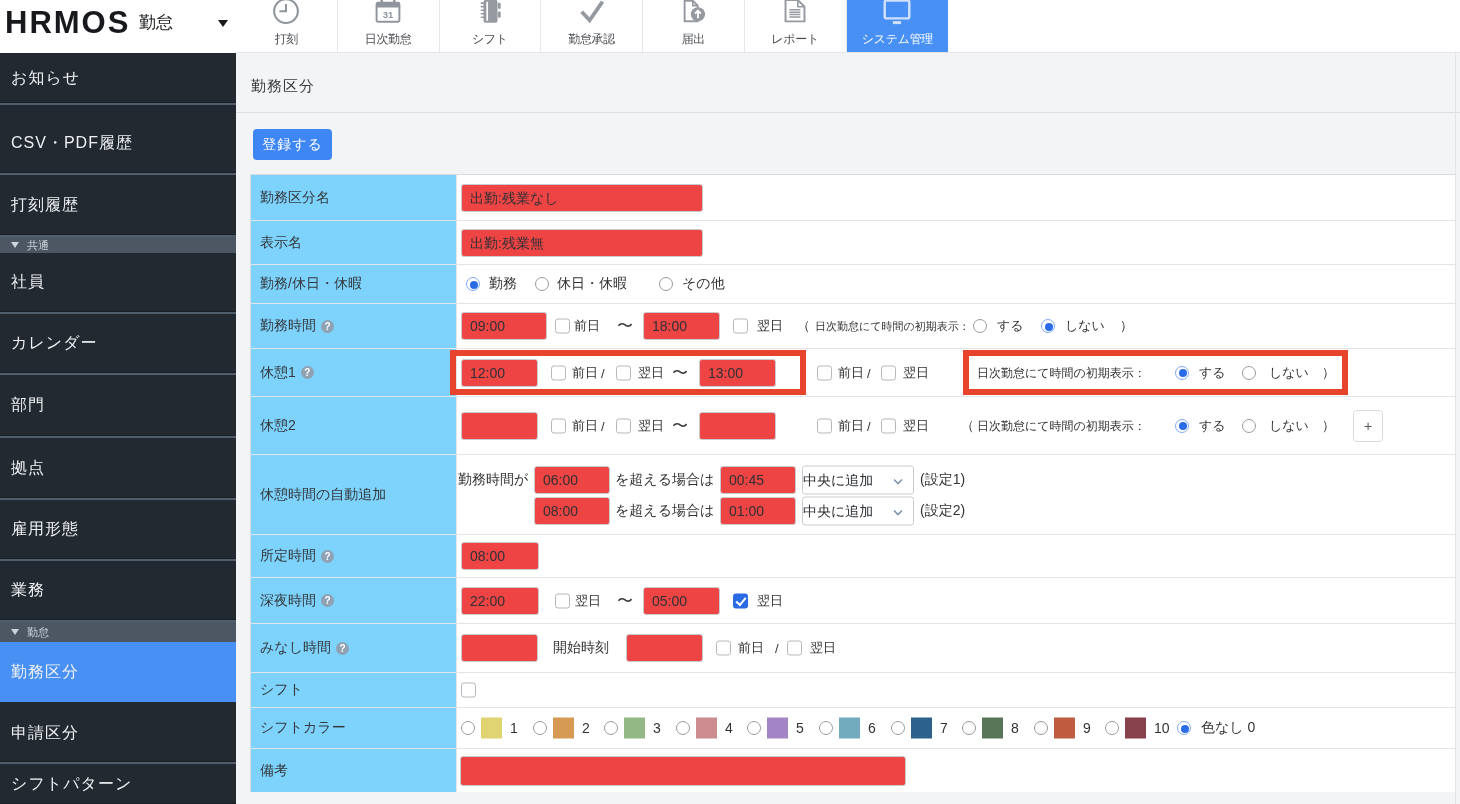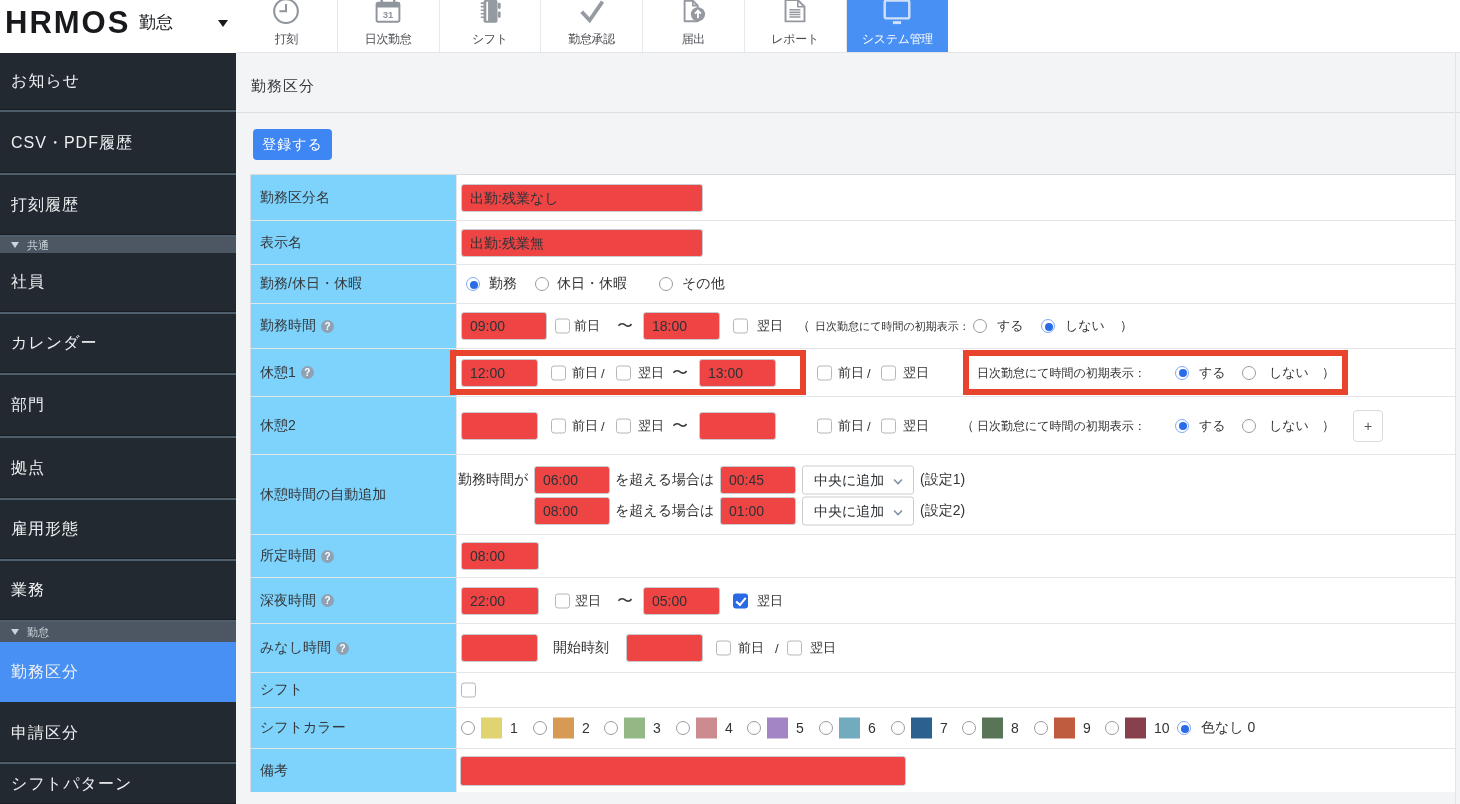--- a/index.html
+++ b/index.html
@@ -47,30 +47,30 @@
  text-align:center;line-height:13px;margin-left:5px;flex:none;}
 .inp{box-sizing:border-box;height:28px;border:1px solid #c8ccd0;border-radius:3px;background:#ef4444;
  font-size:14px;color:#2e3236;line-height:26px;padding-left:8px;}
 .cb{box-sizing:border-box;width:15px;height:15px;border:1px solid #b3b7bc;border-radius:3px;background:#fff;}
 .cbc{box-sizing:border-box;width:15px;height:15px;border-radius:3px;background:#2a6ae4;}
 .cbc:after{content:"";position:absolute;left:5px;top:2px;width:4px;height:8px;border:solid #fff;border-width:0 2px 2px 0;transform:rotate(40deg);}
 .rd{box-sizing:border-box;width:14px;height:14px;border:1.5px solid #979ca2;border-radius:50%;background:#fff;}
 .rdc{box-sizing:border-box;width:14px;height:14px;border:1.5px solid #7fa9f8;border-radius:50%;background:#fff;}
 .rdc:after{content:"";position:absolute;left:2.5px;top:2.5px;width:8px;height:8px;border-radius:50%;background:#2a6be8;}
 .sel2{box-sizing:border-box;width:112px;height:29px;border:1px solid #c8ccd0;border-radius:3px;background:#fff;
- font-size:14px;color:#2e3236;line-height:27px;padding-left:11px;}
+ font-size:14px;color:#2e3236;line-height:27px;}
 .sel2 svg{position:absolute;right:9px;top:9px;}
 .redbox{position:absolute;border:6px solid #e8432d;box-sizing:border-box;z-index:5;pointer-events:none;}
 .sw{width:21px;height:21px;}
 #vline{position:absolute;left:1455px;top:53px;width:1px;height:751px;background:#e2e4e6;}
 </style>
 </head>
 <body>
 <div id="sidebar">
- <div class="mi" style="top:53px;height:59px;">お知らせ</div>
+ <div class="mi" style="top:53px;height:52px;">お知らせ</div>
  <div class="mi" style="top:114px;height:61px;">CSV・PDF履歴</div>
  <div class="mi" style="top:175px;height:62px;">打刻履歴</div>
  <div class="mh" style="top:237px;height:16px;"><span class="tr"></span>共通</div>
  <div class="mi" style="top:253px;height:61px;">社員</div>
  <div class="mi" style="top:375px;height:63px;">部門</div>
  <div class="mi" style="top:314px;height:61px;">カレンダー</div>
  <div class="mi" style="top:438px;height:62px;">拠点</div>
  <div class="mi" style="top:500px;height:61px;">雇用形態</div>
  <div class="mi" style="top:561px;height:61px;">業務</div>
  <div class="mh" style="top:622px;height:20px;"><span class="tr"></span>勤怠</div>

